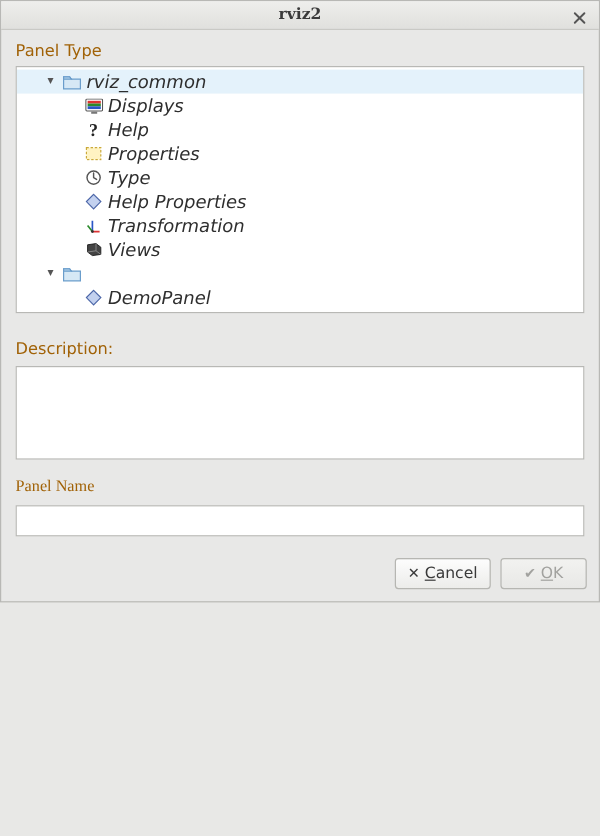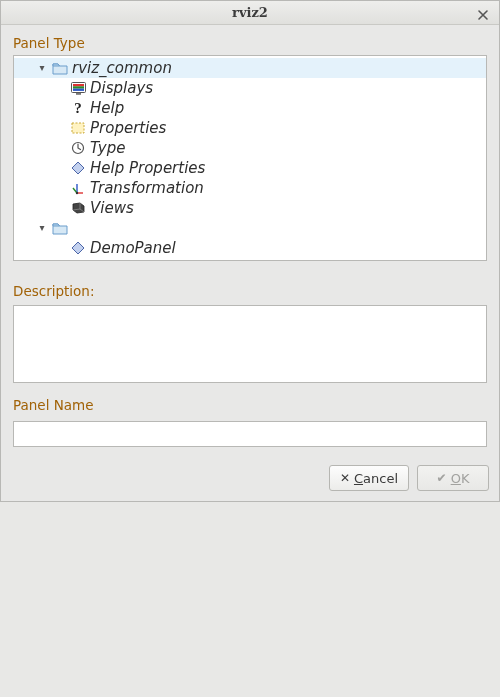--- a/index.html
+++ b/index.html
@@ -51,21 +51,21 @@
   .indent2 { padding-left: 56px; }
   .ic { width:16px; height:16px; display:inline-flex; align-items:center; justify-content:center; }
   
   .folder svg, .ic svg { display:block; }
   .desc-label { margin-top: 22px; }
   .descbox {
     height: 78px;
     background:#fff; border:1px solid #b8b8b5;
     margin-top:2px;
   }
-  .name-label { margin-top: 14px; }
+  .name-label { margin-top: 14px; font-family: Liberation Serif, serif; }
   .name-input {
     width: 100%; height: 26px;
     border:1px solid #b8b8b5; background:#fff;
     margin-top:4px; padding: 3px 5px; font: inherit;
   }
   .button-row {
     height: 44px;
     display:flex; justify-content:flex-end; align-items:center; gap:8px;
     padding: 8px 10px 10px 10px;
     border-top: 0;

